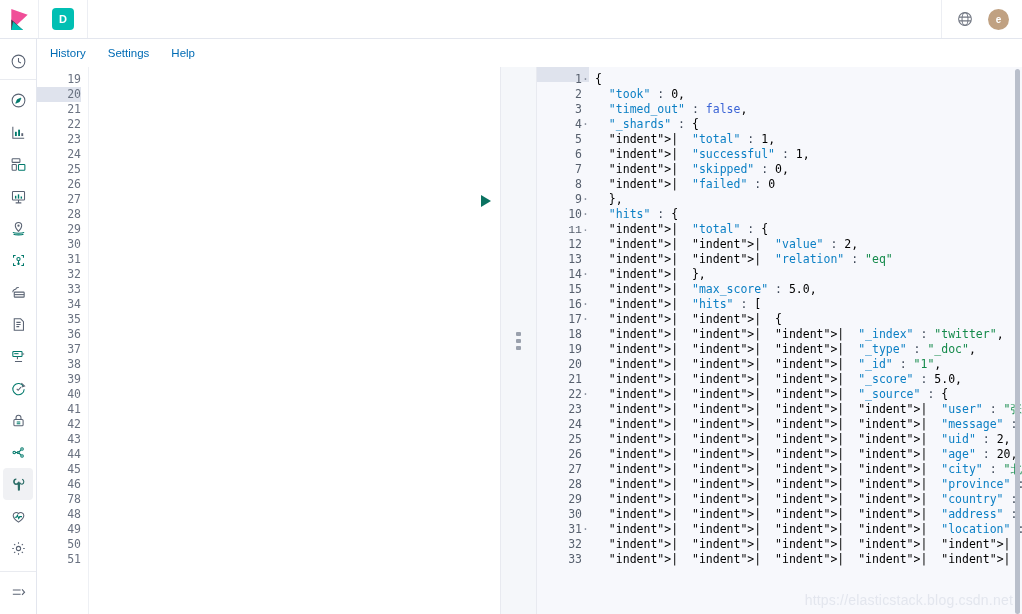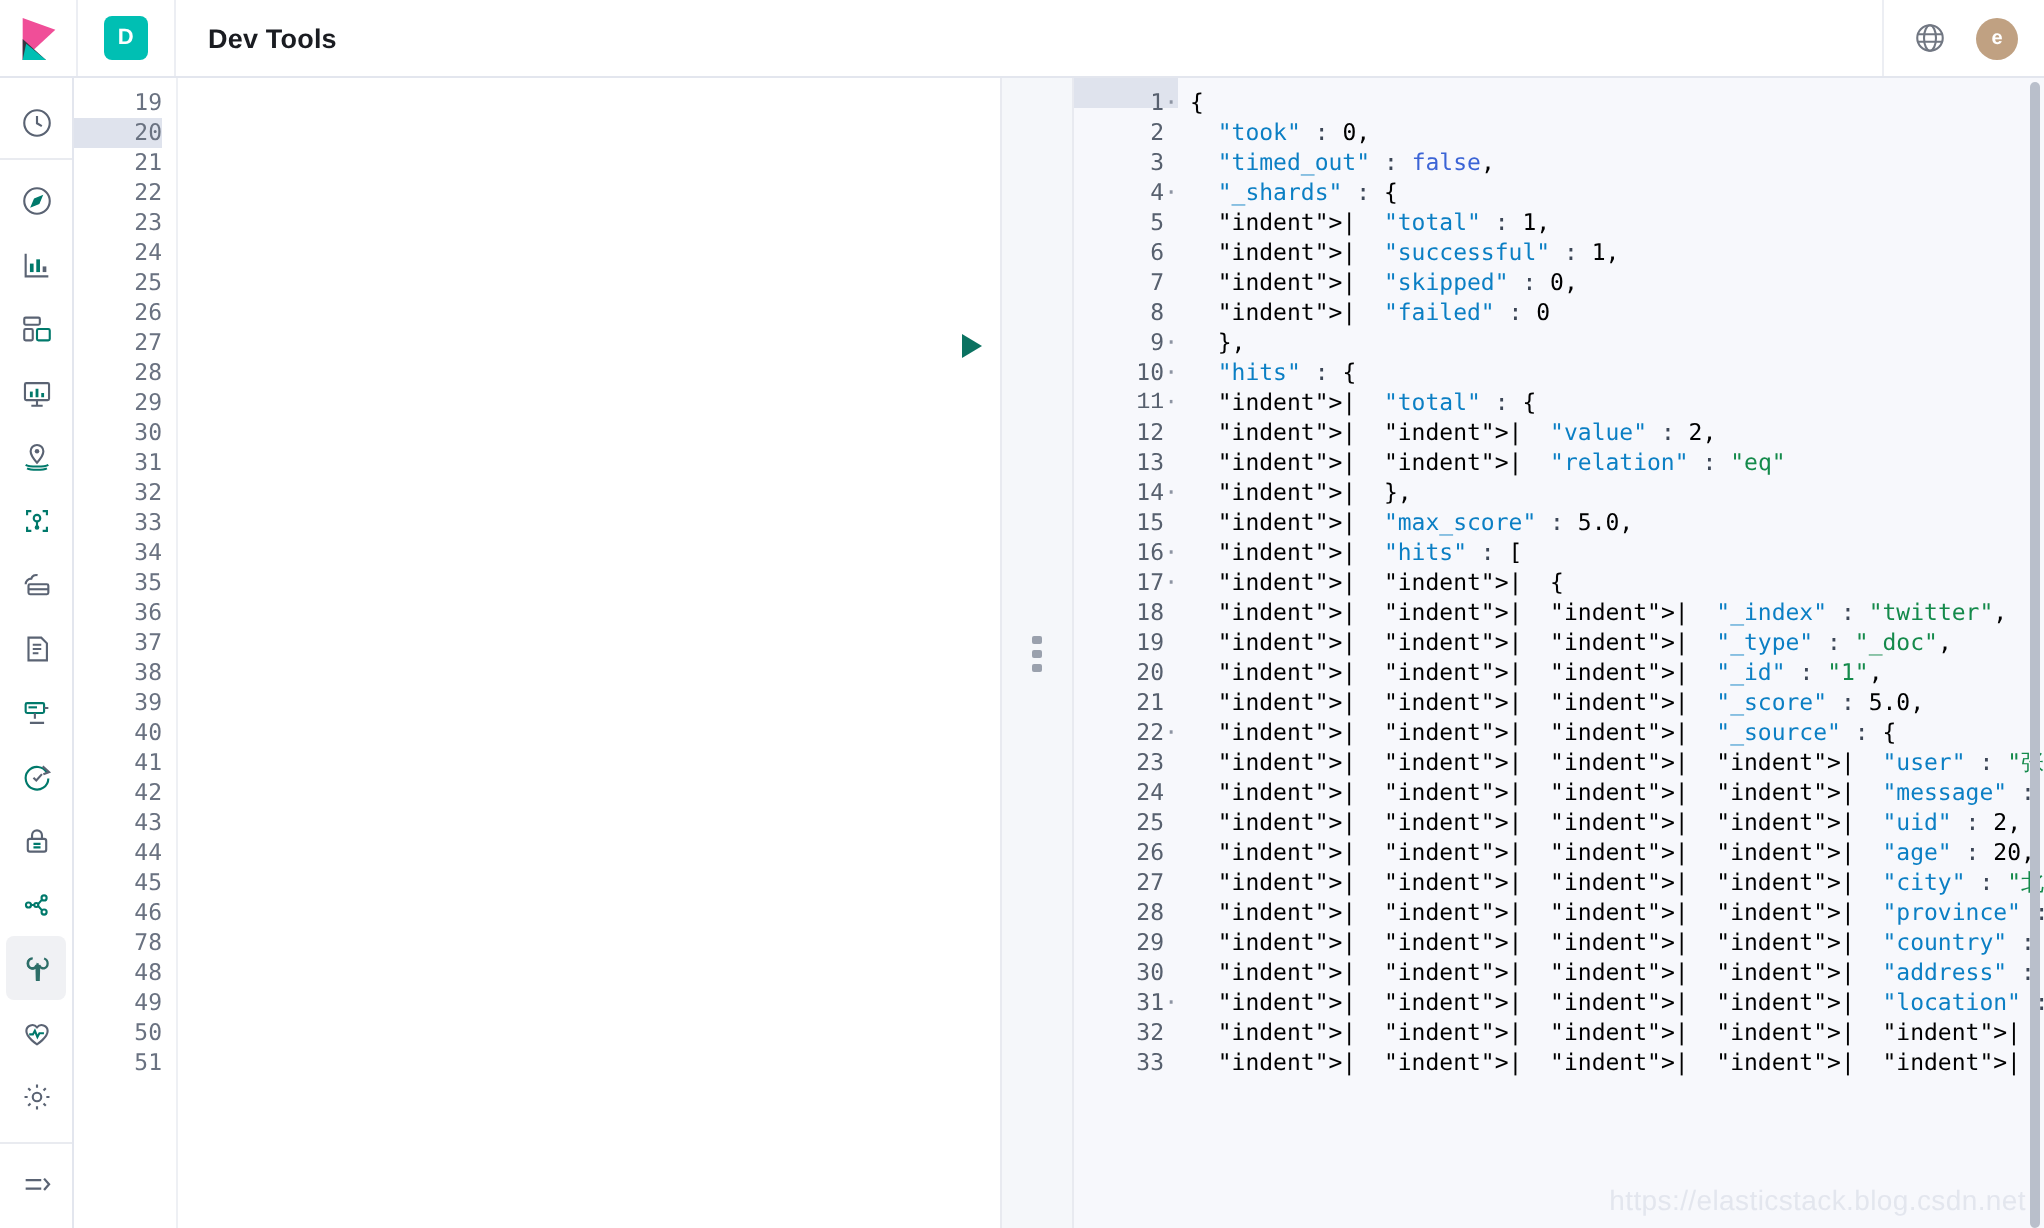--- a/index.html
+++ b/index.html
@@ -229,21 +229,20 @@
     <div class="hdr-logo">
       <svg class="kibana-mark" viewBox="0 0 32 36">
         <path d="M2 0 L2 36 L30 10 Z" fill="#f04e98"></path>
         <path d="M2 18 L2 36 L22 36 Z" fill="#343741"></path>
         <path d="M5 22 L22 36 L2 36 Z" fill="#00bfb3"></path>
       </svg>
     </div>
     <div class="hdr-appbadge">
       <div class="badge-sq">D</div>
     </div>
-    <div class="hdr-title">Dev Tools</div>
     <div class="hdr-spacer"></div>
     <div class="hdr-right">
       <svg class="hdr-icon" viewBox="0 0 24 24" fill="none" stroke="#4a5160" stroke-width="1.4">
         <circle cx="12" cy="12" r="8.5"></circle>
         <ellipse cx="12" cy="12" rx="4" ry="8.5"></ellipse>
         <path d="M4 9.5h16M4 14.5h16"></path>
       </svg>
       <div class="avatar">
         <span>e</span>
       </div>
@@ -390,20 +389,25 @@
           <svg viewBox="0 0 24 24" fill="none" stroke="#5a6373" stroke-width="1.6">
             <path d="M4 8.5h11M4 14.5h11M17 7.5l3.5 4-3.5 4"></path>
           </svg>
         </div>
         <div class="nav-pad"></div>
       </div>
     </div>
 
     <div class="main">
 
+      <div class="console-menu">
+        <span class="menu-link">History</span>
+        <span class="menu-link">Settings</span>
+        <span class="menu-link">Help</span>
+      </div>
 
 
       <div class="panels">
 
         <div class="editor-pane">
           <div class="gutter" id="editor-gutter">
               <div class="gline">19</div>
               <div class="gline hl">20</div>
               <div class="gline">21</div>
               <div class="gline">22</div>

